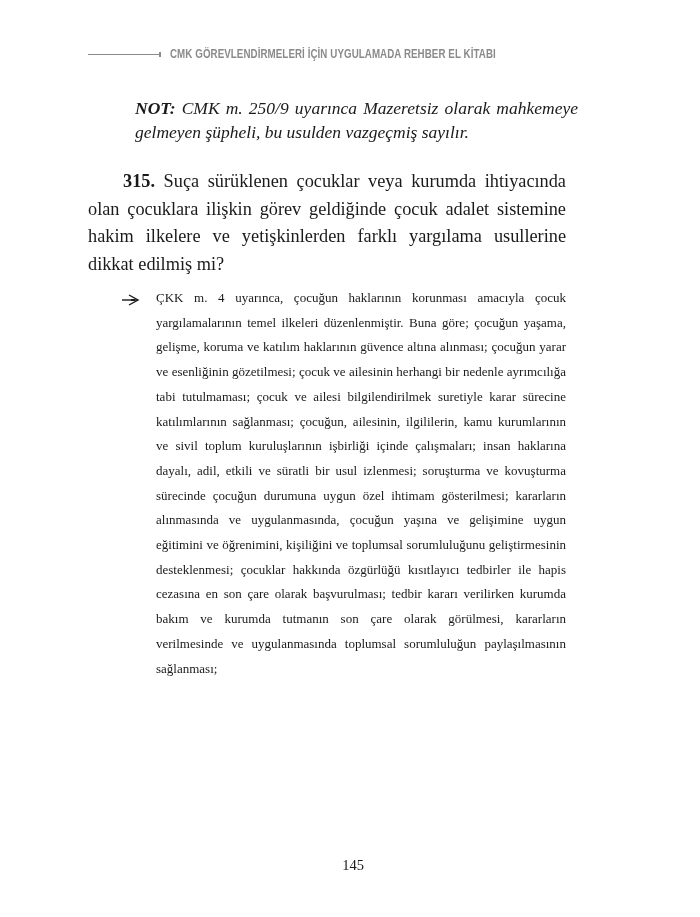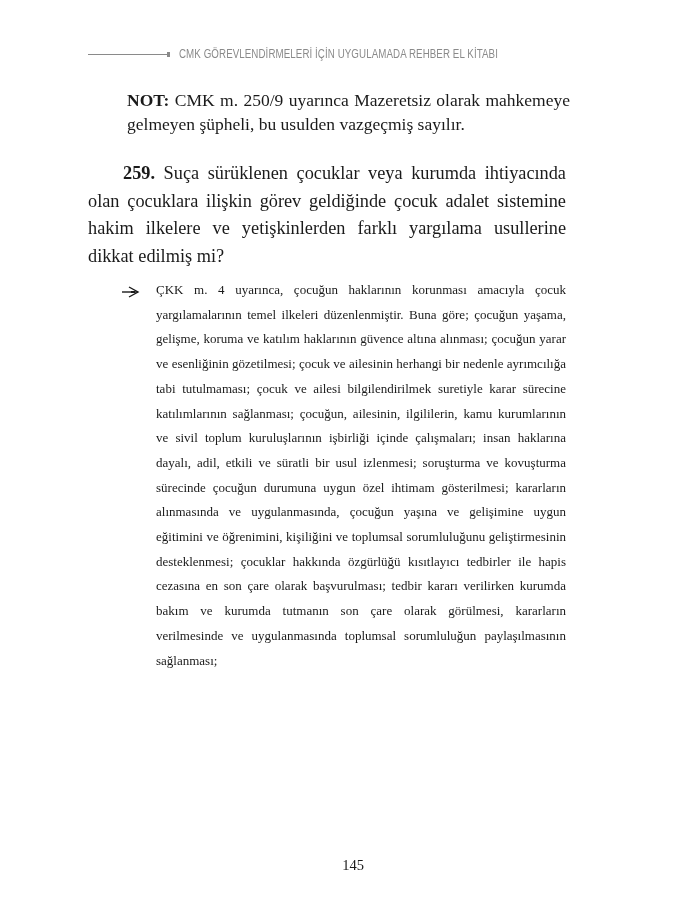--- a/index.html
+++ b/index.html
@@ -16,20 +16,21 @@
       color: #1a1a1a;
     }
     .running-header {
       position: absolute;
       top: 44px;
       left: 88px;
       width: 500px;
       height: 20px;
       display: flex;
       align-items: center;
+      font-weight: bold;
     }
     .header-rule {
       width: 154px;
       height: 1px;
       background: #8a8a8a;
     }
     .header-square {
       width: 6px;
       height: 5px;
       background: #8a8a8a;
@@ -44,24 +45,25 @@
       transform-origin: left center;
       white-space: nowrap;
     }
     .content {
       position: absolute;
       left: 108px;
       width: 458px;
       top: 84px;
     }
     .note {
+      font-style: italic;
       font-size: 17.5px;
       line-height: 24px;
       text-align: justify;
-      margin: 4px;
+      margin: 12px;
       padding-left: 15px;
       width: 443px;
     }
     .note b {
       font-weight: bold;
     }
     .section-heading {
       margin: 26px 0 0 0;
       font-weight: bold;
       font-size: 19.5px;
@@ -121,21 +123,21 @@
 <div class="running-header">
   <div class="header-rule"></div>
   <div class="header-square"></div>
   <div class="header-title">CMK GÖREVLENDİRMELERİ İÇİN UYGULAMADA REHBER EL KİTABI</div>
 </div>
 
 <div class="content">
   <p class="note"><b>NOT:</b><span> CMK m. 250/9 uyarınca Mazeretsiz olarak mahkemeye gelmeyen şüpheli, bu usulden vazgeçmiş sayılır.</span></p>
 
 
-  <p class="question"><b>259.</b><span> Suça sürüklenen çocuklar veya kurumda ihtiyacında olan çocuklara ilişkin görev geldiğinde çocuk adalet sistemine hakim ilkelere ve yetişkinlerden farklı yargılama usullerine dikkat edilmiş mi?</span></p>
+  <p class="question"><b>315.</b><span> Suça sürüklenen çocuklar veya kurumda ihtiyacında olan çocuklara ilişkin görev geldiğinde çocuk adalet sistemine hakim ilkelere ve yetişkinlerden farklı yargılama usullerine dikkat edilmiş mi?</span></p>
 
   <div class="answer">
     <div class="bullet">
       <svg width="20" height="12" viewBox="0 0 20 12">
         <line x1="1" y1="6" x2="17" y2="6" stroke="#1a1a1a" stroke-width="1.4"></line>
         <polyline points="8,1 17,6 8,11" fill="none" stroke="#1a1a1a" stroke-width="1.4"></polyline>
         <line x1="10" y1="6" x2="14" y2="6" stroke="#1a1a1a" stroke-width="2"></line>
       </svg>
     </div>
     <p class="answer-text">ÇKK m. 4 uyarınca, çocuğun haklarının korunması amacıyla çocuk yargılamalarının temel ilkeleri düzenlenmiştir. Buna göre; çocuğun yaşama, gelişme, koruma ve katılım haklarının güvence altına alınması; çocuğun yarar ve esenliğinin gözetilmesi; çocuk ve ailesinin herhangi bir nedenle ayrımcılığa tabi tutulmaması; çocuk ve ailesi bilgilendirilmek suretiyle karar sürecine katılımlarının sağlanması; çocuğun, ailesinin, ilgililerin, kamu kurumlarının ve sivil toplum kuruluşlarının işbirliği içinde çalışmaları; insan haklarına dayalı, adil, etkili ve süratli bir usul izlenmesi; soruşturma ve kovuşturma sürecinde çocuğun durumuna uygun özel ihtimam gösterilmesi; kararların alınmasında ve uygulanmasında, çocuğun yaşına ve gelişimine uygun eğitimini ve öğrenimini, kişiliğini ve toplumsal sorumluluğunu geliştirmesinin desteklenmesi; çocuklar hakkında özgürlüğü kısıtlayıcı tedbirler ile hapis cezasına en son çare olarak başvurulması; tedbir kararı verilirken kurumda bakım ve kurumda tutmanın son çare olarak görülmesi, kararların verilmesinde ve uygulanmasında toplumsal sorumluluğun paylaşılmasının sağlanması;</p>

